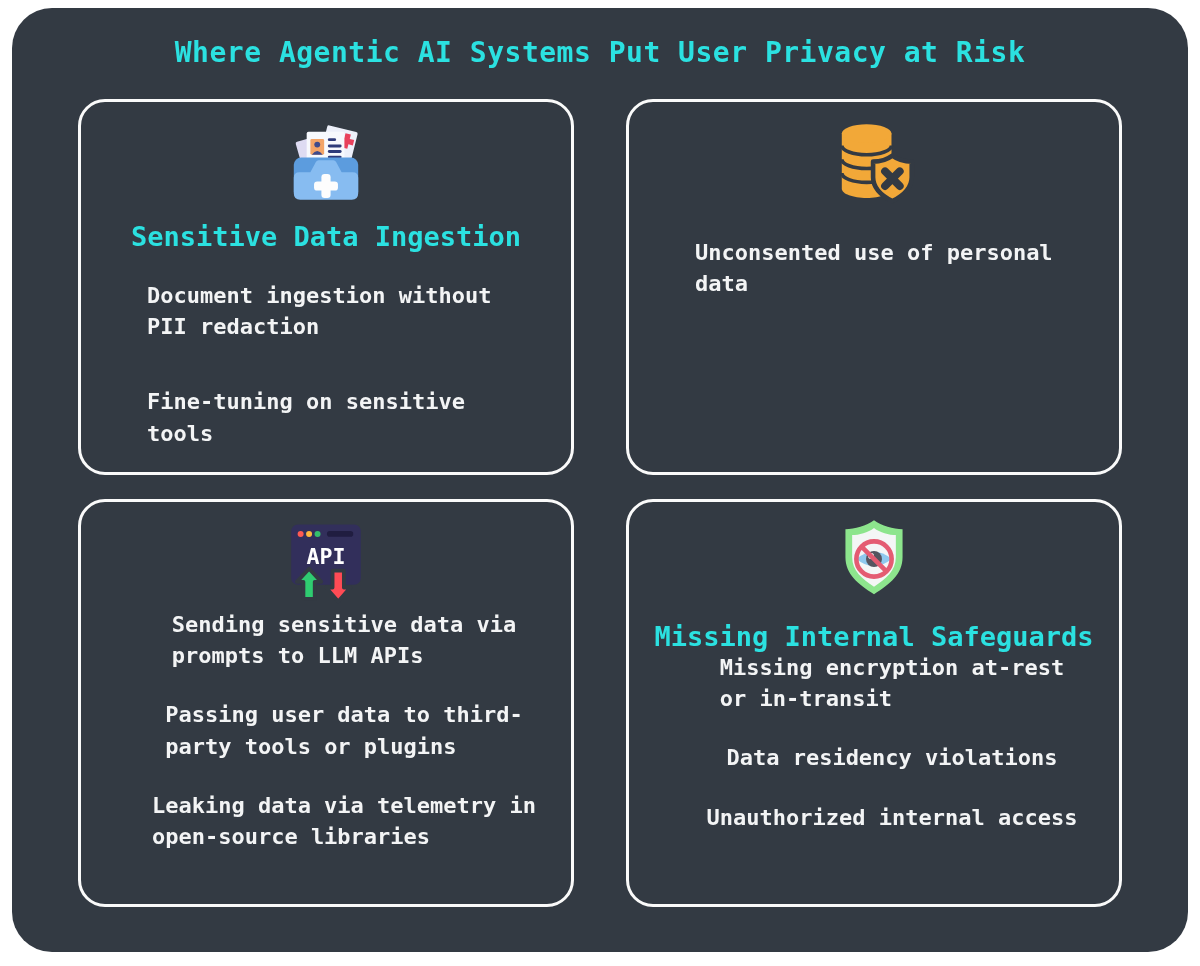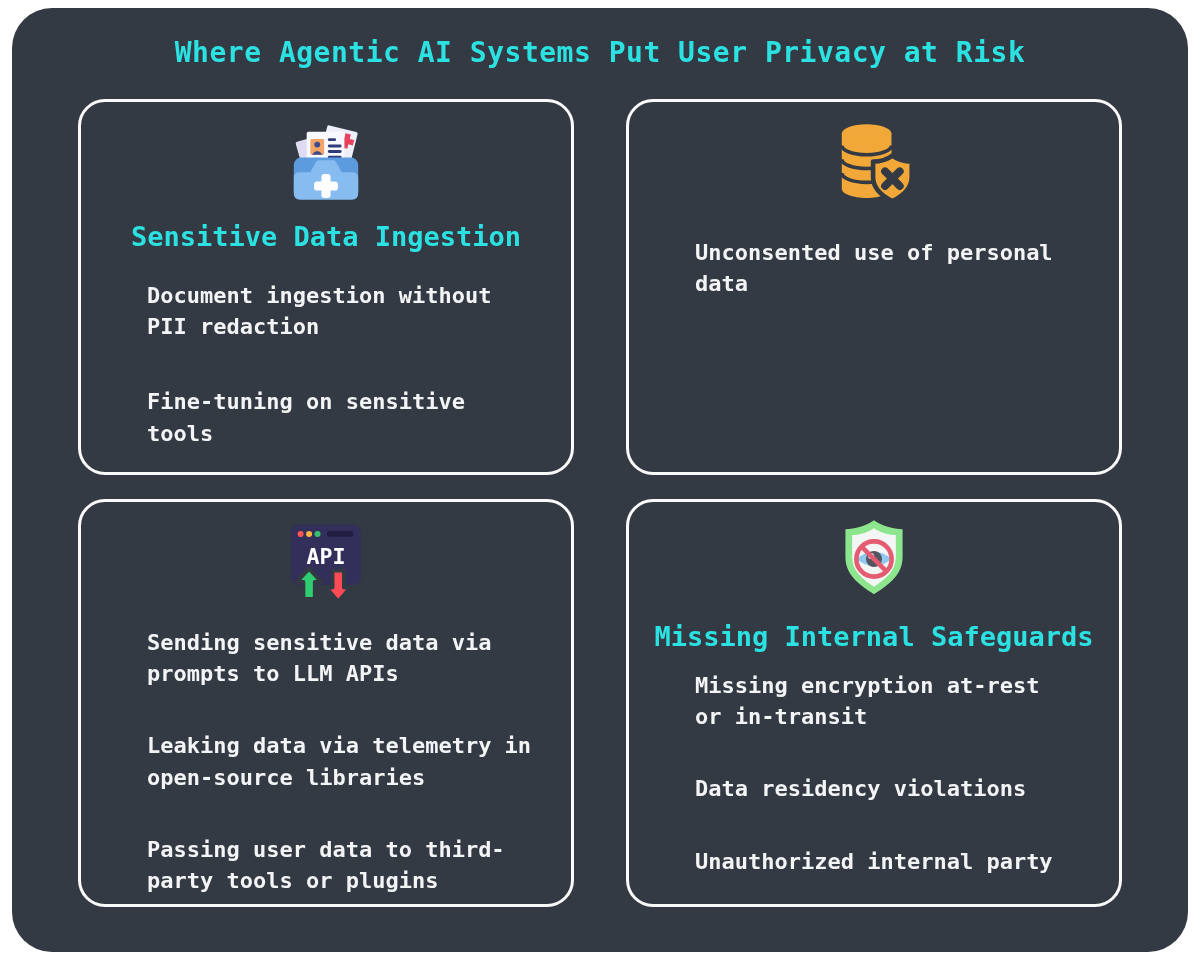--- a/index.html
+++ b/index.html
@@ -52,21 +52,21 @@
     text-align:center;
   }
   .items{
     width:100%;
     box-sizing:border-box;
     padding:0 30px 0 66px;
     display:flex;
     flex-direction:column;
   }
   .items-2{margin-top:28px;gap:44px;}
-  .items-3{margin-top:18px;gap:41px;}
+  .items-3{gap:28px;align-items:center;}
   .item{
     margin:0;
     color:#f3f4f5;
     font-size:22px;
     font-weight:bold;
     line-height:1.42;
     white-space:pre-line;
   }
 </style>
 </head>
@@ -138,43 +138,43 @@
             <circle cx="41" cy="18" r="3.2" fill="#35c06b"></circle>
             <rect x="51" y="15" width="28" height="6" rx="3" fill="#201d40"></rect>
             <text x="50" y="50" font-size="23" fill="#ffffff" text-anchor="middle" font-family="DejaVu Sans Mono, monospace" font-weight="bold">API</text>
             <path d="M32,55 l13,14 h-7 v18 h-12 v-18 h-7 z" fill="#2fcc71" stroke="#333a43" stroke-width="4" stroke-linejoin="round"></path>
             <path d="M57,57 h12 v18 h7 l-13,15 l-13,-15 h7 z" fill="#ff4b55" stroke="#333a43" stroke-width="4" stroke-linejoin="round"></path>
           </svg>
         </div>
         <div class="items items-3">
           <p class="item">Sending sensitive data via
 prompts to LLM APIs</p>
+          <p class="item">Passing user data to third-
+party tools or plugins</p>
           <p class="item">Leaking data via telemetry in
 open-source libraries</p>
-          <p class="item">Passing user data to third-
-party tools or plugins</p>
         </div>
       </section>
 
       <section class="card">
         <div class="icon-box">
           <svg width="84" height="84" viewBox="0 0 100 100">
             <path d="M50,4 C41,11 27,14.5 16,14.5 v33.5 c0,20 15,32 34,44 c19,-12 34,-24 34,-44 V14.5 C73,14.5 59,11 50,4 z" fill="#8de58d"></path>
             <path d="M50,13 C43,18.5 32,21.5 24,21.5 v26.5 c0,16 12,26 26,35 c14,-9 26,-19 26,-35 V21.5 C68,21.5 57,18.5 50,13 z" fill="#f4f6f6"></path>
             <path d="M29,50 Q50,33 71,50 Q50,67 29,50 z" fill="#8fc9ee"></path>
             <circle cx="50" cy="50" r="9.5" fill="#55555f"></circle>
             <circle cx="46.5" cy="46.5" r="3.5" fill="#ffffff"></circle>
             <circle cx="50" cy="50" r="21" fill="none" stroke="#e45c72" stroke-width="5.5"></circle>
             <line x1="35.5" y1="35.5" x2="64.5" y2="64.5" stroke="#e45c72" stroke-width="5.5" stroke-linecap="round"></line>
           </svg>
         </div>
         <h2 class="card-title">Missing Internal Safeguards</h2>
         <div class="items items-3">
           <p class="item">Missing encryption at-rest
 or in-transit</p>
           <p class="item">Data residency violations</p>
-          <p class="item">Unauthorized internal party</p>
+          <p class="item">Unauthorized internal access</p>
         </div>
       </section>
 
     </div>
   </div>
 </div>
 
 </body></html>

